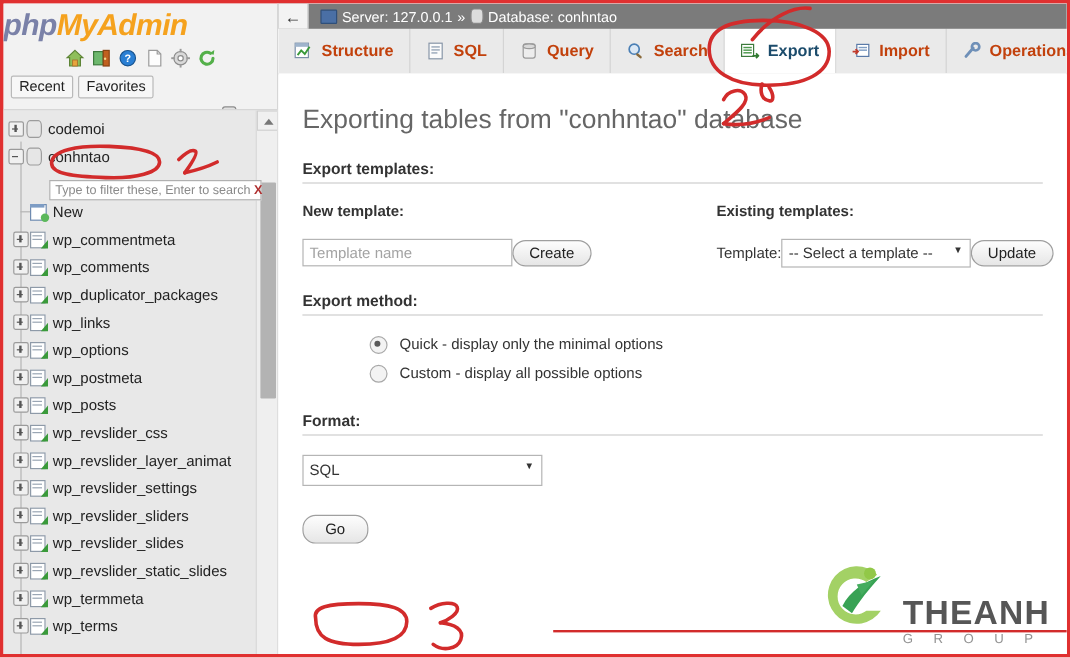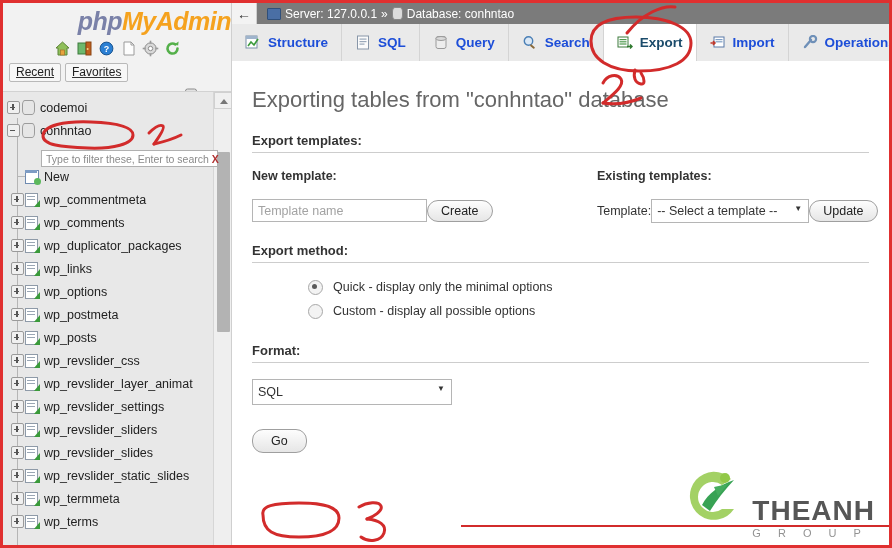--- a/index.html
+++ b/index.html
@@ -6,28 +6,28 @@
   body{
     width:892px;height:548px;overflow:hidden;
     font-family:"Liberation Sans","DejaVu Sans",sans-serif;
     font-size:12px;color:#333;background:#fff;position:relative;
   }
   #root{position:absolute;inset:0;border:3px solid #e03030;box-sizing:border-box;}
 
   
   #sidebar{position:absolute;left:0;top:0;width:229px;height:542px;background:#f2f2f2;
            box-sizing:border-box;border-right:1px solid #cfcfcf;overflow:hidden;}
-  .pma-logo{text-align:right;padding:6px 0 2px;font-style:italic;font-weight:bold;
+  .pma-logo{text-align:left;padding:6px 0 2px;font-style:italic;font-weight:bold;
             font-size:25px;letter-spacing:-0.5px;line-height:1;}
   .pma-logo .php{color:#7a81a8;}
   .pma-logo .mya{color:#f5a21e;}
   .icon-row{display:flex;justify-content:center;gap:5px;padding:4px 0 6px;}
   .mini-icon{width:17px;height:17px;display:inline-block;position:relative;}
 
-  .tab-row{padding:0 6px 4px 6px;display:flex;gap:4px;text-decoration:underline;}
+  .tab-row{padding:0 6px 4px 6px;display:flex;gap:4px;}
   .mini-tab{border:1px solid #b9b9b9;background:#f7f7f7;border-radius:2px;
             padding:1px 6px 2px;font-size:12px;color:#222;}
 
   .panel-tools{display:flex;justify-content:flex-end;gap:5px;padding:2px 8px 3px 0;}
 
   #tree-wrap{position:absolute;left:0;top:88px;width:229px;height:454px;
              background:#e8e8e8;border-top:1px solid #d2d2d2;box-sizing:border-box;}
   #tree{position:absolute;left:0;top:0;right:18px;bottom:0;overflow:hidden;
         background:#e8e8e8;padding-top:4px;}
   .node{display:flex;align-items:center;height:23px;padding-left:4px;font-size:12.5px;
@@ -76,21 +76,21 @@
            justify-content:center;font-size:14px;border-right:1px solid #cfcfcf;flex:none;}
   #crumbtext{padding-left:10px;display:flex;align-items:center;gap:4px;white-space:nowrap;}
   .srvicon{width:12px;height:10px;background:#4a6fa5;border:1px solid #2f4f7a;border-radius:1px;
            display:inline-block;flex:none;}
   .dbicon2{width:9px;height:11px;background:#dcdcdc;border:1px solid #888;border-radius:3px/5px;
            display:inline-block;flex:none;}
 
   #tabbar{height:37px;background:#eaeaea;border-bottom:1px solid #c9c9c9;display:flex;
           align-items:stretch;}
   .tab{display:flex;align-items:center;gap:7px;padding:0 13px;font-size:13.5px;font-weight:bold;
-       color:#1d4ed8;border-right:1px solid #d4d4d4;white-space:nowrap;}
+       color:#c2410c;border-right:1px solid #d4d4d4;white-space:nowrap;}
   .tab.active{background:#fff;color:#1b4b6b;}
   .tabicon{width:16px;height:15px;display:inline-block;position:relative;flex:none;}
 
   #content{position:absolute;left:0;top:58px;right:0;bottom:0;background:#fff;padding:0 20px;
            box-sizing:border-box;overflow:hidden;}
   h1.pagetitle{font-size:22px;font-weight:normal;color:#666;margin:26px 0 0 0;padding:0;}
   .sec{margin-top:20px;}
   .sech{font-size:13px;font-weight:bold;color:#333;border-bottom:1px solid #cdcdcd;
         padding-bottom:4px;}
   .row2{display:flex;margin-top:16px;}

